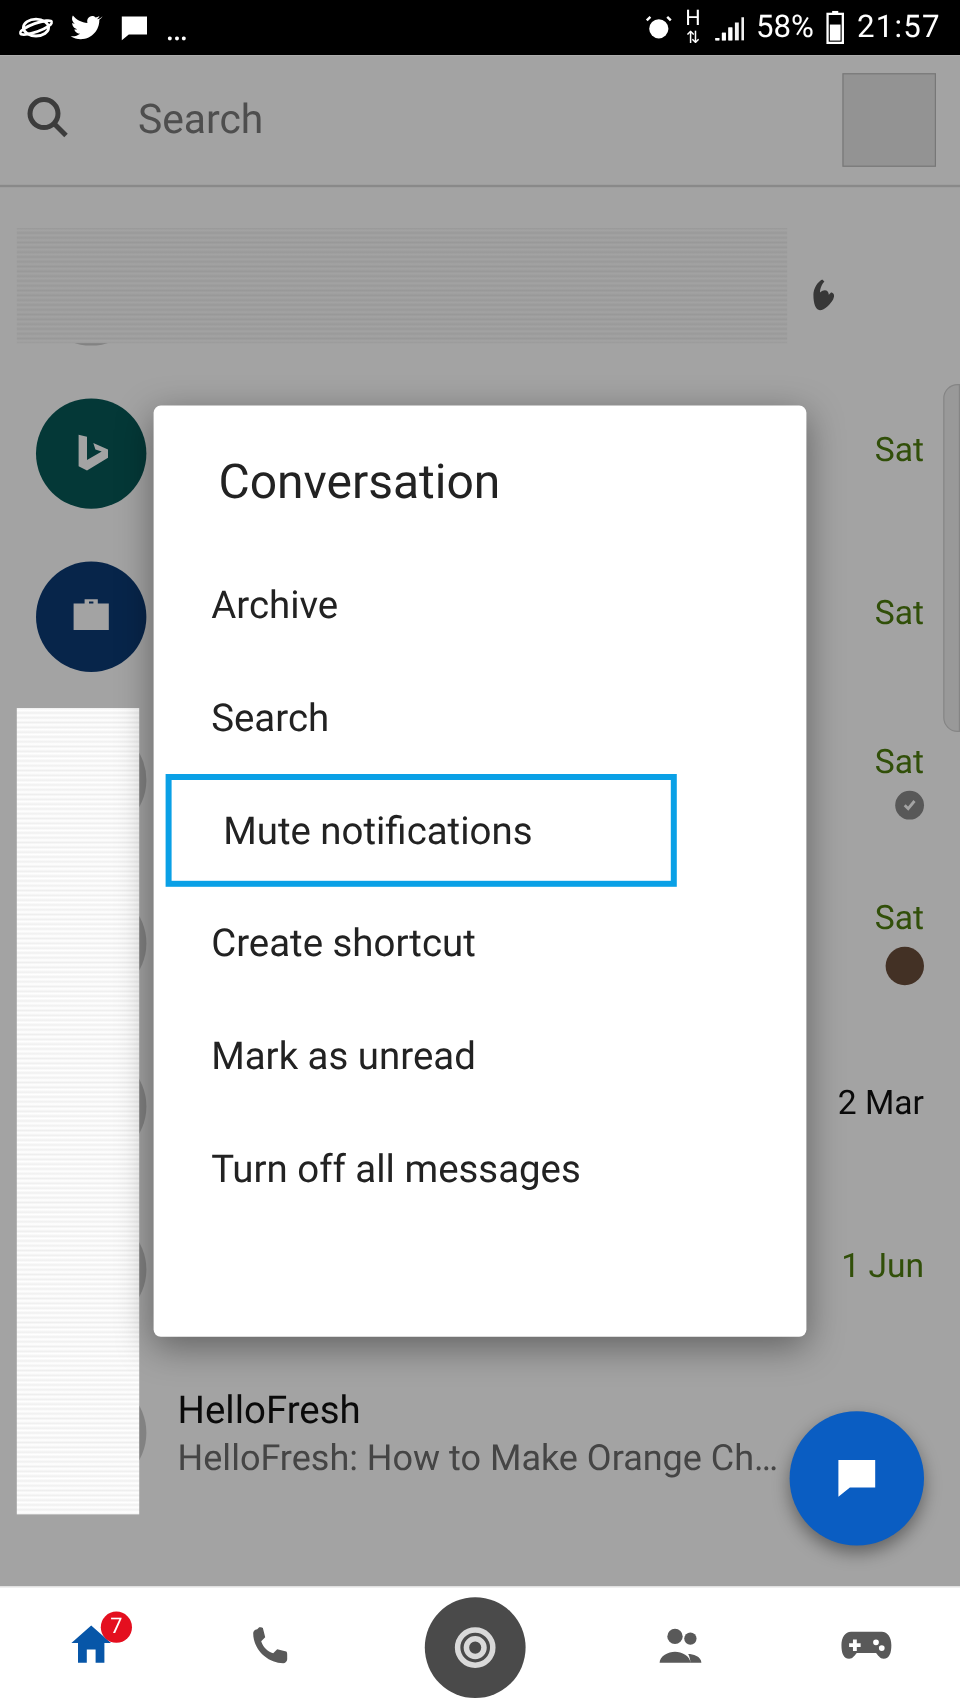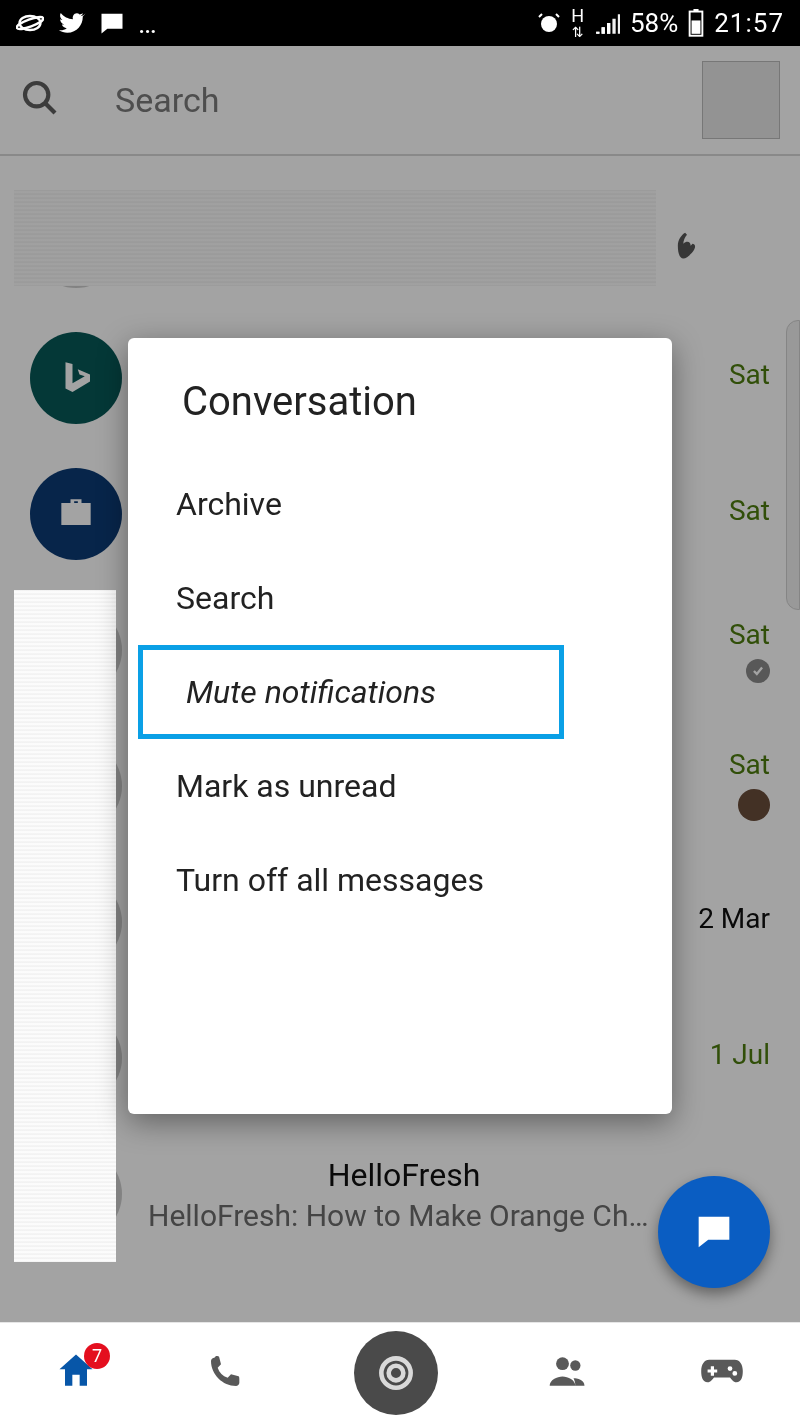--- a/index.html
+++ b/index.html
@@ -94,21 +94,21 @@
     .avatar {
       width: 92px;
       height: 92px;
       border-radius: 50%;
       background: #ccc;
       flex-shrink: 0;
     }
     .avatar.green { background: #075857; display:flex; align-items:center; justify-content:center; }
     .avatar.navy { background: #0c3b75; display:flex; align-items:center; justify-content:center; }
     .chat-mid { flex:1; padding-left: 26px; overflow: hidden;}
-    .chat-name { font-size: 32px; color: #111; margin-bottom: 4px; text-align: center; }
+    .chat-name { font-size: 32px; color: #111; margin-bottom: 4px; }
     .chat-preview { font-size: 30px; color: #6c6c6c; white-space: nowrap; overflow: hidden; text-overflow: ellipsis;}
     .chat-right { text-align: right; min-width: 110px;}
     .chat-time { font-size: 28px; color: #4d7c0f; margin-bottom: 8px;}
     .dot-check {
       width: 24px; height: 24px; border-radius:50%;
       background:#8a8a8a; display:inline-flex; align-items:center; justify-content:center;
       color:#fff; font-size:16px;
     }
     .tiny-ava { width:32px; height:32px; border-radius:50%; background:#6a4d3a; display:inline-block; }
     .wave-icon { width:54px; height:54px; color:#575757; display:flex; align-items:center; justify-content:center;}
@@ -141,21 +141,20 @@
       font-size: 32px;
       color: #222;
       padding: 28px 48px;
       cursor: pointer;
     }
     .dialog-item.highlight {
       outline: 5px solid #0aa0e6;
       outline-offset: -5px;
       margin-left: 10px;
       margin-right: 108px;
-      font-style: italic;
     }
     
     .fab {
       position: absolute;
       right: 30px;
       bottom: 134px;
       width: 112px;
       height: 112px;
       border-radius: 50%;
       background: #0a5dc2;
@@ -338,21 +337,21 @@
         <div class="chat-time" style="font-weight:400; color:#111;">2 Mar</div>
       </div>
   </div>
 
   <div class="chat-row">
     <div class="avatar"></div>
     <div class="chat-mid">
       <div class="chat-preview" style="text-align:right;">l. I wa…</div>
     </div>
     <div class="chat-right">
-        <div class="chat-time">1 Jul</div>
+        <div class="chat-time">1 Jun</div>
       </div>
   </div>
 
   <div class="chat-row">
     <div class="avatar"></div>
     <div class="chat-mid">
       <div class="chat-name">HelloFresh</div>
       <div class="chat-preview">HelloFresh: How to Make Orange Chocola</div>
     </div>
     <div class="chat-right"></div>
@@ -365,20 +364,21 @@
 
 <div class="dim"></div>
 
 <div class="redact-left"></div>
 
 <div class="dialog">
   <div class="dialog-title">Conversation</div>
   <div class="dialog-item">Archive</div>
   <div class="dialog-item">Search</div>
   <div class="dialog-item highlight">Mute notifications</div>
+  <div class="dialog-item">Create shortcut</div>
   <div class="dialog-item">Mark as unread</div>
   <div class="dialog-item">Turn off all messages</div>
 </div>
 
 <div class="fab">
   <svg width="46" height="46" viewBox="0 0 24 24" fill="#fff">
       <path d="M4 4h16v12H9l-5 4V4zm4 4h8v1.5H8V8zm0 3h8v1.5H8V11z"></path>
     </svg>
 </div>
 

